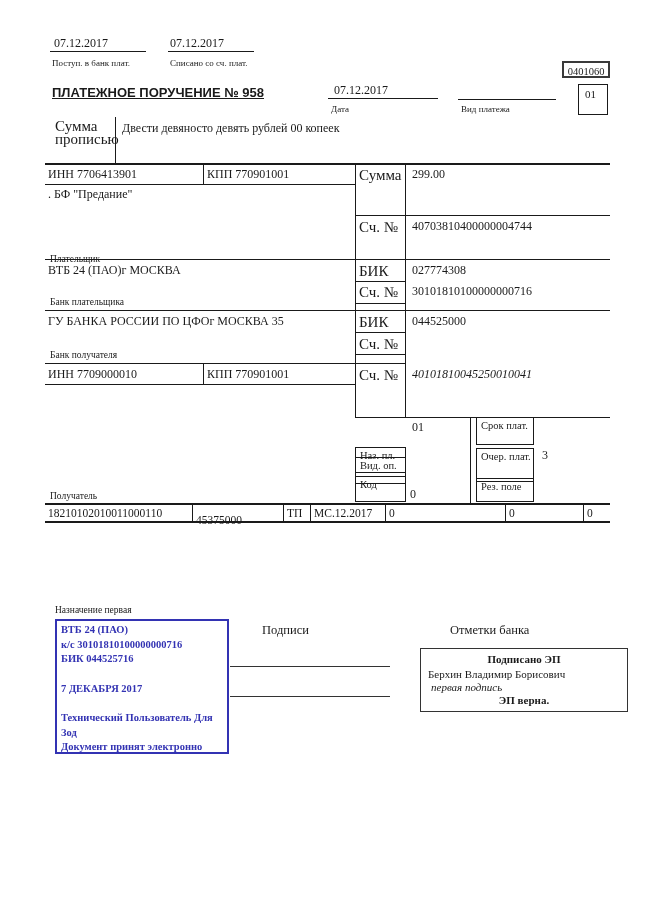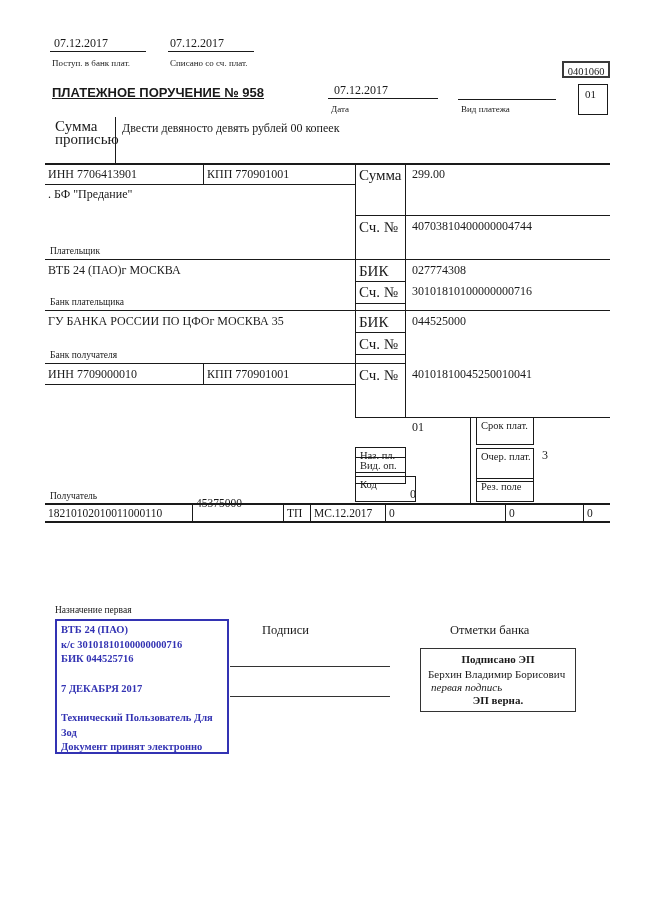--- a/index.html
+++ b/index.html
@@ -28,21 +28,21 @@
   }
   .cellbox{position:absolute;border:1px solid #1a1a1a;box-sizing:border-box;
     font-size:10.5px;line-height:11px;padding:2px 0 0 4px;}
   .blue-stamp{
     position:absolute;left:55px;top:619px;width:174px;height:135px;box-sizing:border-box;
     border:2px solid var(--stamp-blue,#3333b3);color:var(--stamp-blue,#3333b3);
     font-size:10.5px;line-height:14.5px;font-weight:bold;padding:2px 4px;white-space:normal;
   }
   .blue-stamp .gap{margin-top:15px;}
   .bank-stamp{
-    position:absolute;left:420px;top:648px;width:156px;height:64px;box-sizing:border-box;
+    position:absolute;left:420px;top:648px;width:208px;height:64px;box-sizing:border-box;
     border:1px solid #333;font-size:11px;line-height:13px;padding-top:4px;
   }
   .bank-stamp .c{text-align:center;}
   .bank-stamp .b{font-weight:bold;}
   .bank-stamp .i{font-style:italic;padding-left:10px;}
   .bank-stamp .n{padding-left:7px;margin-top:2px;}
   .sigline{position:absolute;left:230px;width:160px;height:1px;background:#333;}
   .heading{font-size:12.5px;}
   .wrap{white-space:normal;}
 </style>
@@ -87,21 +87,21 @@
   <div class="vline" style="left:203px;top:363px;height:21px;"></div>
   <div class="hline" style="left:45px;top:384px;width:310px;"></div>
   <div class="hline" style="left:355px;top:417px;width:255px;"></div>
   <div class="vline" style="left:470px;top:417px;height:87px;"></div>
   <div class="hline2" style="left:45px;top:503px;width:565px;"></div>
   <div class="hline2" style="left:45px;top:521px;width:565px;"></div>
 
   <div class="abs val" style="left:48px;top:167px;">ИНН 7706413901</div>
   <div class="abs val" style="left:207px;top:167px;">КПП 770901001</div>
   <div class="abs val" style="left:48px;top:187px;">. БФ "Предание"</div>
-  <div class="abs lbl-sec" style="left:50px;top:246px;">Плательщик</div>
+  <div class="abs lbl-sec" style="left:50px;top:254px;">Плательщик</div>
 
   <div class="abs lbl-col" style="left:359px;top:167px;">Сумма</div>
   <div class="abs val" style="left:412px;top:167px;">299.00</div>
   <div class="abs lbl-col" style="left:359px;top:219px;">Сч. №</div>
   <div class="abs val" style="left:412px;top:219px;">40703810400000004744</div>
 
   <div class="abs val" style="left:48px;top:263px;">ВТБ 24 (ПАО)г МОСКВА</div>
   <div class="abs lbl-sec" style="left:50px;top:297px;">Банк плательщика</div>
   <div class="abs lbl-col" style="left:359px;top:263px;">БИК</div>
   <div class="abs val" style="left:412px;top:263px;">027774308</div>
@@ -111,40 +111,40 @@
   <div class="abs val" style="left:48px;top:314px;">ГУ БАНКА РОССИИ ПО ЦФОг МОСКВА 35</div>
   <div class="abs lbl-sec" style="left:50px;top:350px;">Банк получателя</div>
   <div class="abs lbl-col" style="left:359px;top:314px;">БИК</div>
   <div class="abs val" style="left:412px;top:314px;">044525000</div>
   <div class="abs lbl-col" style="left:359px;top:336px;">Сч. №</div>
 
   <div class="abs val" style="left:48px;top:367px;">ИНН 7709000010</div>
   <div class="abs val" style="left:207px;top:367px;">КПП 770901001</div>
   <div class="abs lbl-sec" style="left:50px;top:491px;">Получатель</div>
   <div class="abs lbl-col" style="left:359px;top:367px;">Сч. №</div>
-  <div class="abs val" style="left:412px;top:367px;">40101810045250010041</div>
+  <div class="abs val" style="left:412px;top:367px;font-style:italic;">40101810045250010041</div>
 
   <div class="cellbox" style="left:355px;top:417px;width:51px;height:27px;margin-top:40px;">Вид. оп.</div>
   <div class="abs val" style="left:412px;top:420px;">01</div>
   <div class="cellbox" style="left:355px;top:447px;width:51px;height:26px;">Наз. пл.</div>
-  <div class="cellbox" style="left:355px;top:476px;width:61px;height:26px;">Код</div>
+  <div class="cellbox" style="left:355px;top:476px;width:51px;height:26px;">Код</div>
   <div class="abs val" style="left:410px;top:487px;">0</div>
   <div class="cellbox wrap" style="left:476px;top:417px;width:58px;height:28px;">Срок плат.</div>
   <div class="cellbox wrap" style="left:476px;top:448px;width:58px;height:34px;">Очер. плат.</div>
   <div class="abs val" style="left:542px;top:448px;">3</div>
   <div class="cellbox" style="left:476px;top:478px;width:58px;height:24px;">Рез. поле</div>
 
   <div class="vline" style="left:192px;top:505px;height:16px;"></div>
   <div class="vline" style="left:283px;top:505px;height:16px;"></div>
   <div class="vline" style="left:310px;top:505px;height:16px;"></div>
   <div class="vline" style="left:385px;top:505px;height:16px;"></div>
   <div class="vline" style="left:505px;top:505px;height:16px;"></div>
   <div class="vline" style="left:583px;top:505px;height:16px;"></div>
   <div class="abs val-sm" style="left:48px;top:507px;">18210102010011000110</div>
-  <div class="abs val-sm" style="left:196px;top:497px;">45375000</div>
+  <div class="abs val-sm" style="left:196px;top:514px;">45375000</div>
   <div class="abs val-sm" style="left:287px;top:507px;">ТП</div>
   <div class="abs val-sm" style="left:314px;top:507px;">МС.12.2017</div>
   <div class="abs val-sm" style="left:389px;top:507px;">0</div>
   <div class="abs val-sm" style="left:509px;top:507px;">0</div>
   <div class="abs val-sm" style="left:587px;top:507px;">0</div>
 
   <div class="abs lbl-sec" style="left:55px;top:605px;">Назначение первая</div>
 
   <div class="blue-stamp">
     <div>ВТБ 24 (ПАО)</div>

